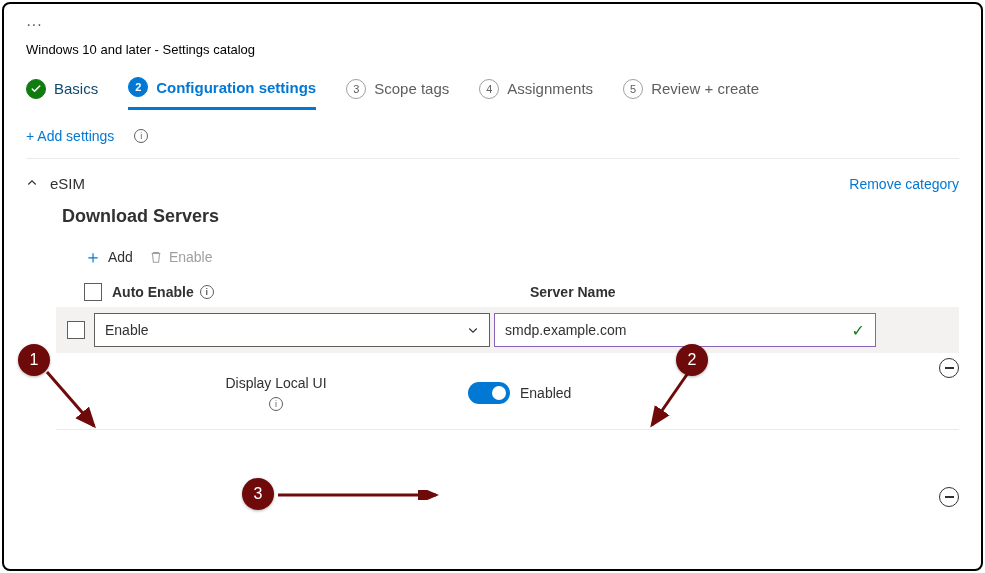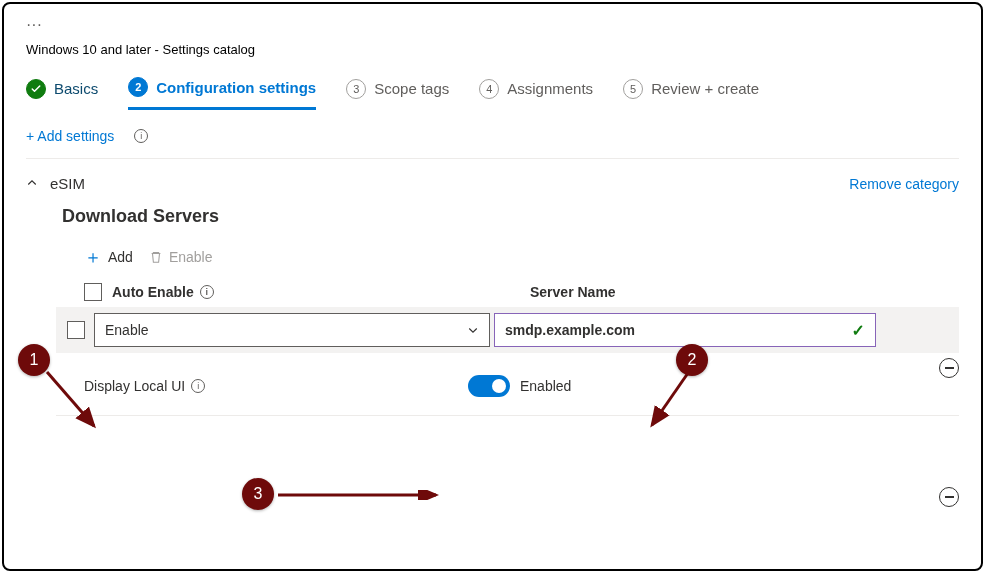--- a/index.html
+++ b/index.html
@@ -85,27 +85,26 @@
   .select-box {
     width: 396px; height: 34px; background: #fff; border: 1px solid #605e5c;
     display: flex; align-items: center; justify-content: space-between;
     padding: 0 10px; cursor: pointer;
   }
   .select-box .caret { width: 12px; height: 12px; }
   .text-input {
     width: 382px; height: 34px; background: #fff; border: 1px solid #8764b8;
     display: flex; align-items: center; justify-content: space-between;
     padding: 0 10px;
-    font-weight: bold;
   }
   .check-green { color: #107c10; font-size: 16px; }
 
   
   .display-row { display: flex; align-items: center; margin-left: 58px; margin-top: 22px; margin-bottom: 12px; position: relative; }
-  .display-label { display: flex; align-items: center; gap: 6px; width: 384px; font-size: 14px; }
+  .display-label { display: flex; align-items: center; gap: 6px; width: 384px; font-size: 14px; flex-direction: column; }
   .toggle-wrap { display: flex; align-items: center; gap: 10px; }
   .toggle {
     width: 42px; height: 22px; background: #0078d4; border-radius: 11px;
     position: relative; cursor: pointer;
   }
   .toggle .knob {
     width: 14px; height: 14px; background: #fff; border-radius: 50%;
     position: absolute; top: 4px; right: 4px;
   }
   .toggle-label { font-size: 14px; }

